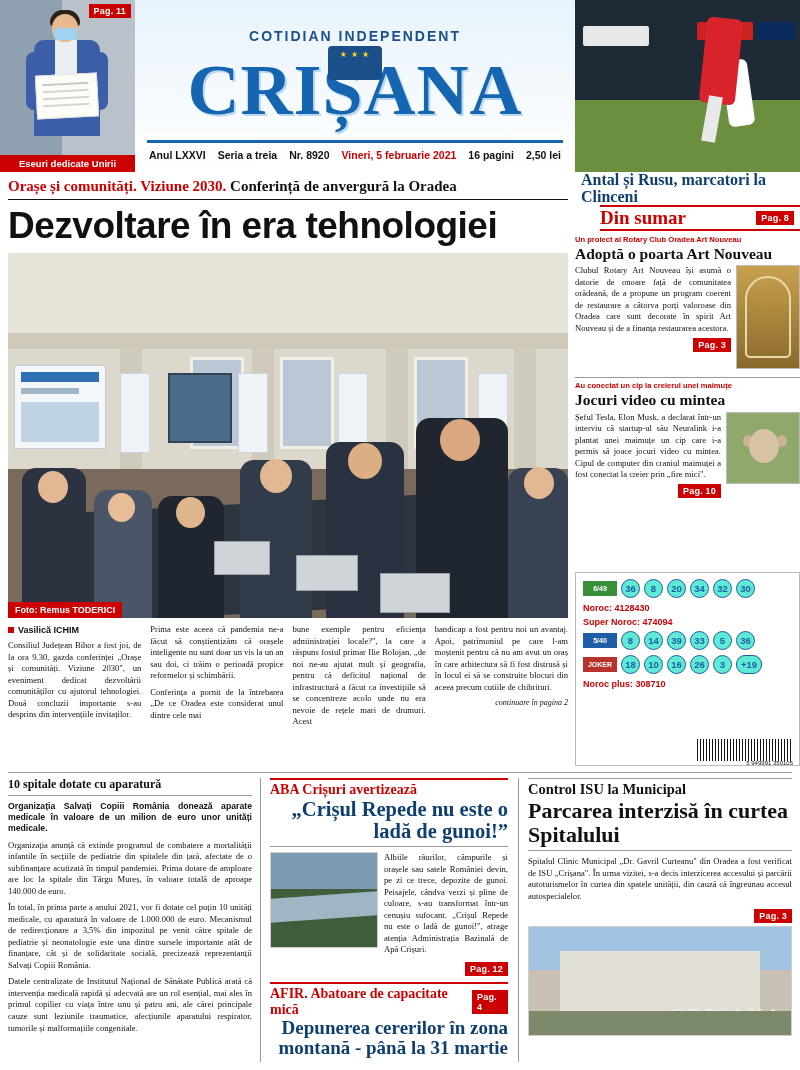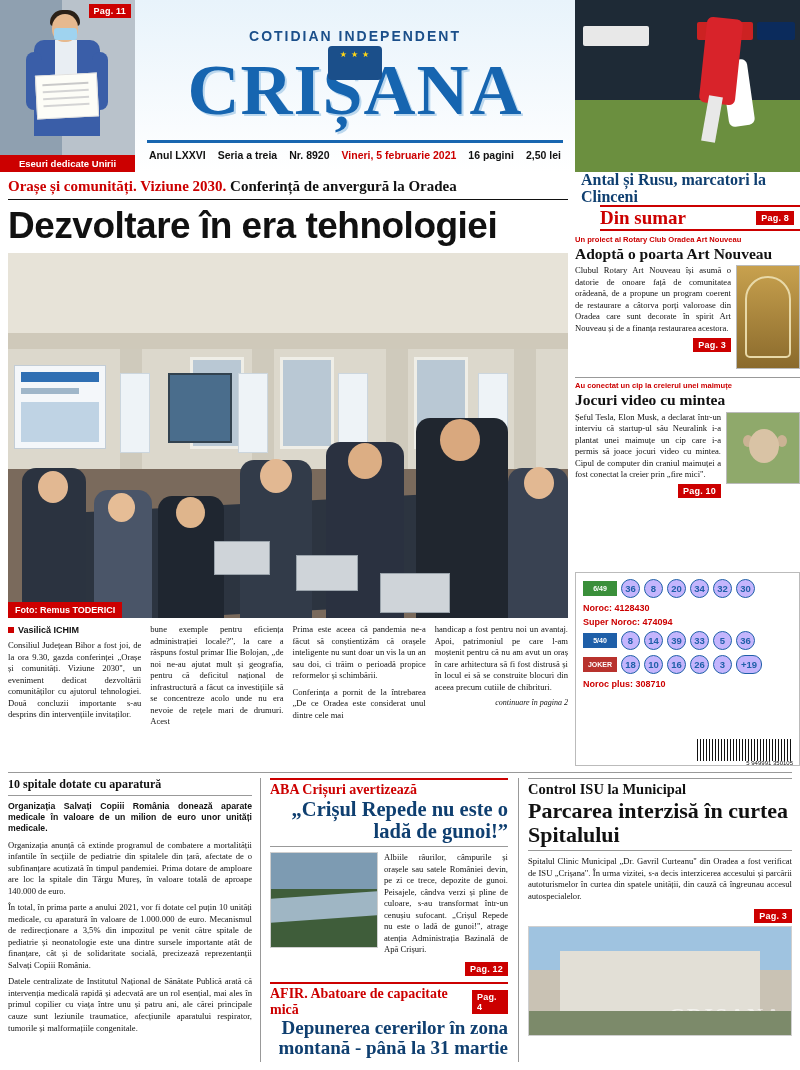--- a/index.html
+++ b/index.html
@@ -192,21 +192,21 @@
   .lot-logo {
     width:34px; height:15px; font-family:"Liberation Sans", sans-serif; font-size:7px;
     font-weight:bold; color:#fff; display:flex; align-items:center; justify-content:center;
   }
   .lg-649 { background:#3a8f3a; }
   .lg-540 { background:#1f5fa8; }
   .lg-joker { background:#b8322d; }
   .ball {
     width:19px; height:19px; border-radius:50%; border:1px solid #1f5fa8; color:#1f5fa8;
     font-family:"Liberation Sans", sans-serif; font-size:9.5px; font-weight:bold;
-    display:flex; align-items:center; justify-content:center; background:#c4b5fd;
+    display:flex; align-items:center; justify-content:center; background:#5eead4;
   }
   .ball.plus { width:26px; border-radius:9px; }
   .lot-line {
     font-family:"Liberation Sans", sans-serif; font-size:9px; font-weight:bold; color:#cc0000;
     margin:2px 0 4px 0;
   }
   .barcode { position:absolute; right:6px; bottom:4px; height:22px; width:96px;
     background:repeating-linear-gradient(90deg,#111 0 1px,#fff 1px 3px); }
   .barcode-num { position:absolute; right:6px; bottom:-1px; font-size:6px; font-family:"Liberation Sans", sans-serif;}
 
@@ -338,25 +338,25 @@
 
     <div class="mp-cap">Foto: Remus TODERICI</div>
   </div>
 
   <div class="body4">
     <div class="col">
       <div class="byline"><span class="sq"></span><span>Vasilică ICHIM</span></div>
       <p>Consiliul Județean Bihor a fost joi, de la ora 9.30, gazda conferinței „Orașe și comunități. Viziune 2030", un eveniment dedicat dezvoltării comunităților cu ajutorul tehnologiei. Două concluzii importante s-au desprins din intervențiile invitaților.</p>
     </div>
     <div class="col">
-      <p>bune exemple pentru eficiența administrației locale?", la care a răspuns fostul primar Ilie Bolojan, „de noi ne-au ajutat mult și geografia, pentru că deficitul național de infrastructură a făcut ca investițiile să se concentreze acolo unde nu era nevoie de rețele mari de drumuri. Acest</p>
-    </div>
-    <div class="col">
       <p>Prima este aceea că pandemia ne-a făcut să conștientizăm că orașele inteligente nu sunt doar un vis la un an sau doi, ci trăim o perioadă propice reformelor și schimbării.</p>
       <p>Conferința a pornit de la întrebarea „De ce Oradea este considerat unul dintre cele mai</p>
+    </div>
+    <div class="col">
+      <p>bune exemple pentru eficiența administrației locale?", la care a răspuns fostul primar Ilie Bolojan, „de noi ne-au ajutat mult și geografia, pentru că deficitul național de infrastructură a făcut ca investițiile să se concentreze acolo unde nu era nevoie de rețele mari de drumuri. Acest</p>
     </div>
     <div class="col">
       <p>handicap a fost pentru noi un avantaj. Apoi, patrimoniul pe care l-am moștenit pentru că nu am avut un oraș în care arhitectura să fi fost distrusă și în locul ei să se construite blocuri din aceea precum cutiile de chibrituri.</p>
       <div class="cont">continuare în pagina 2</div>
     </div>
   </div>
 
   <div class="sumar-head">
     <div class="hr-red"></div>
     <div class="t">Din sumar</div>

